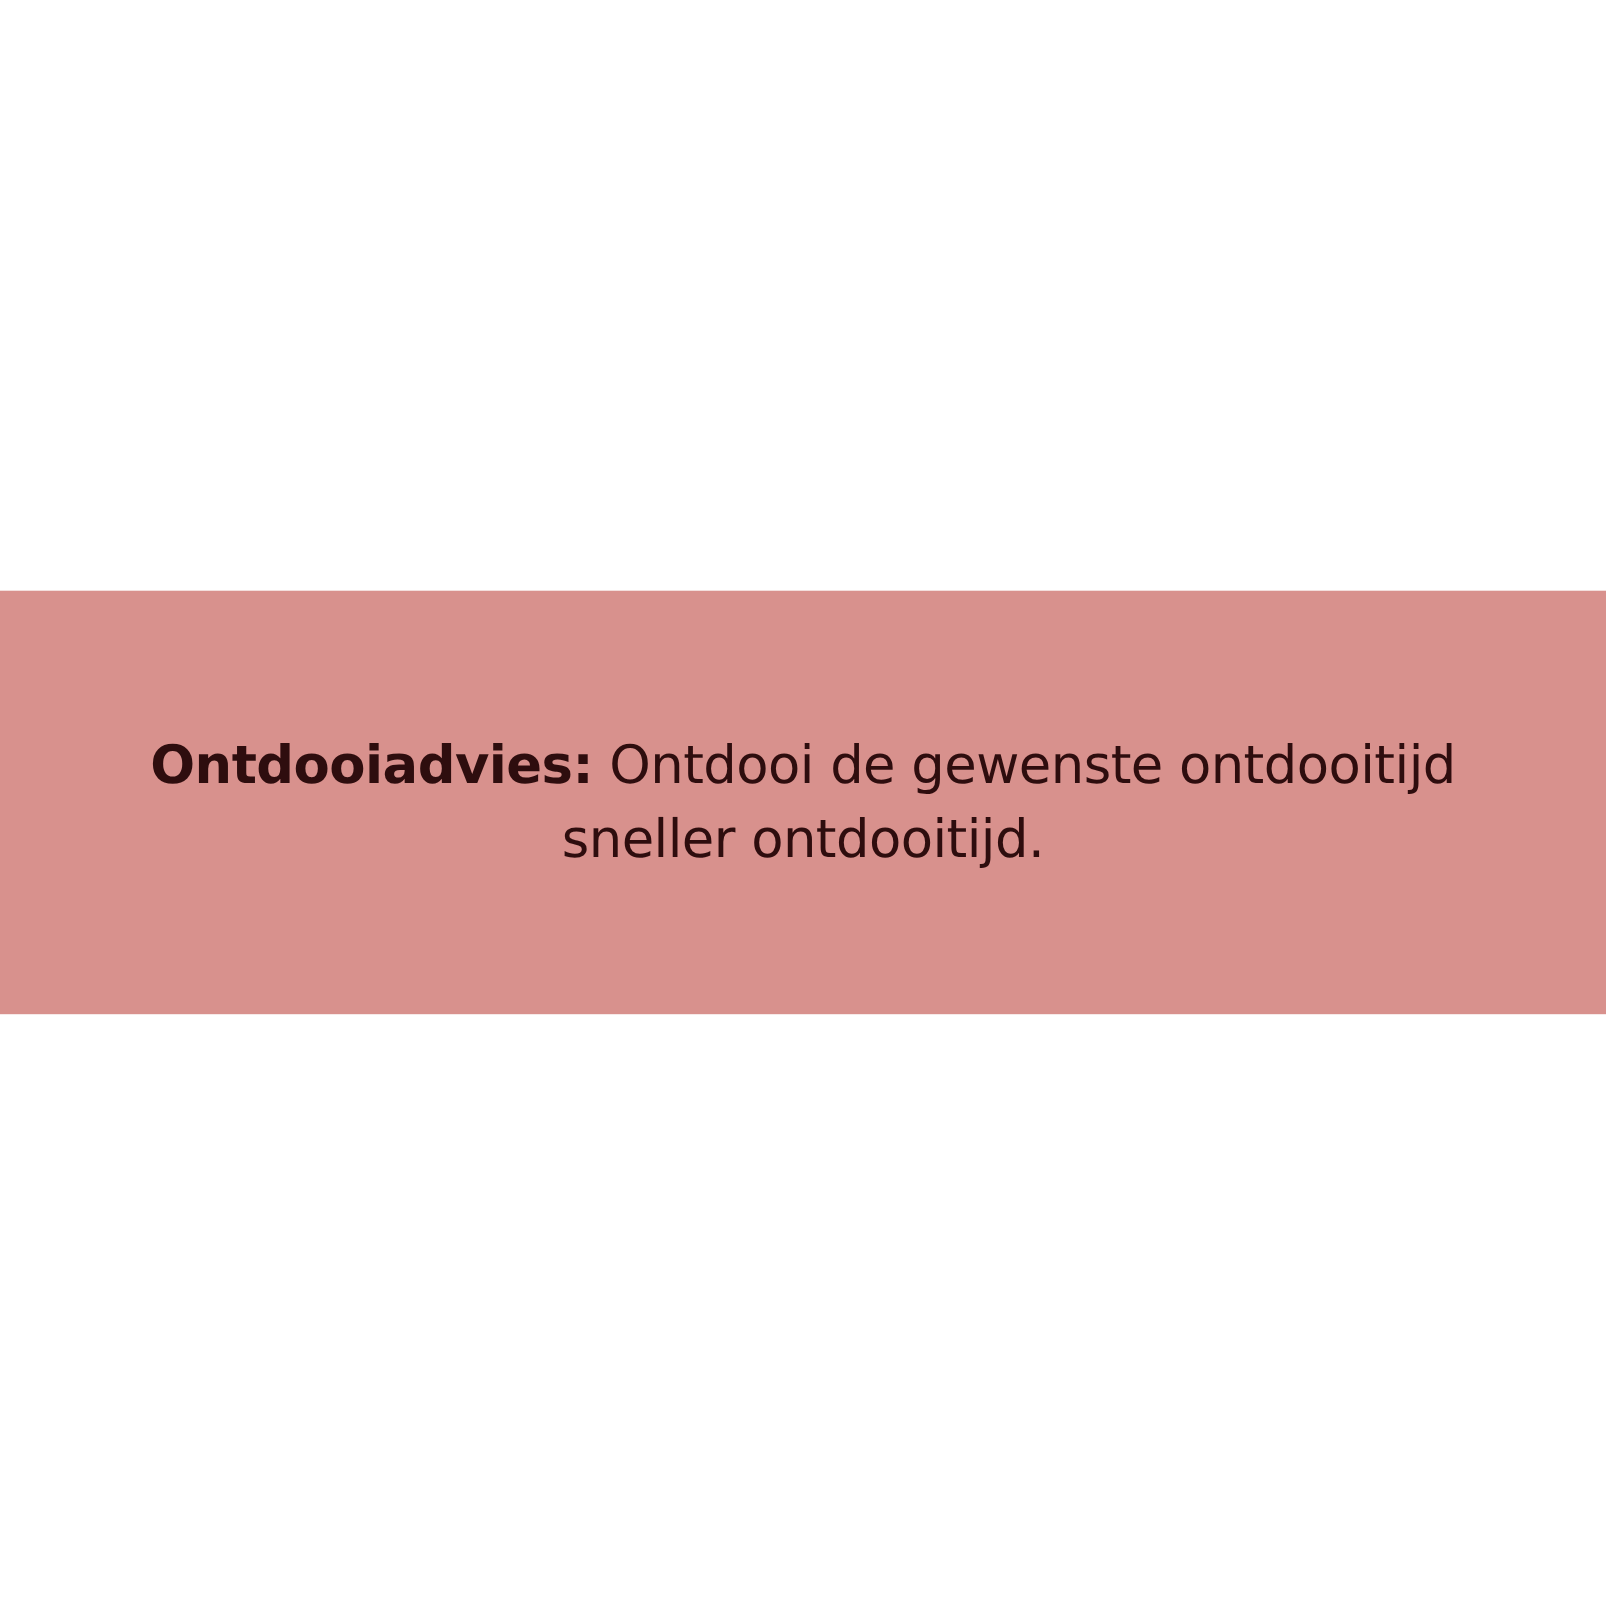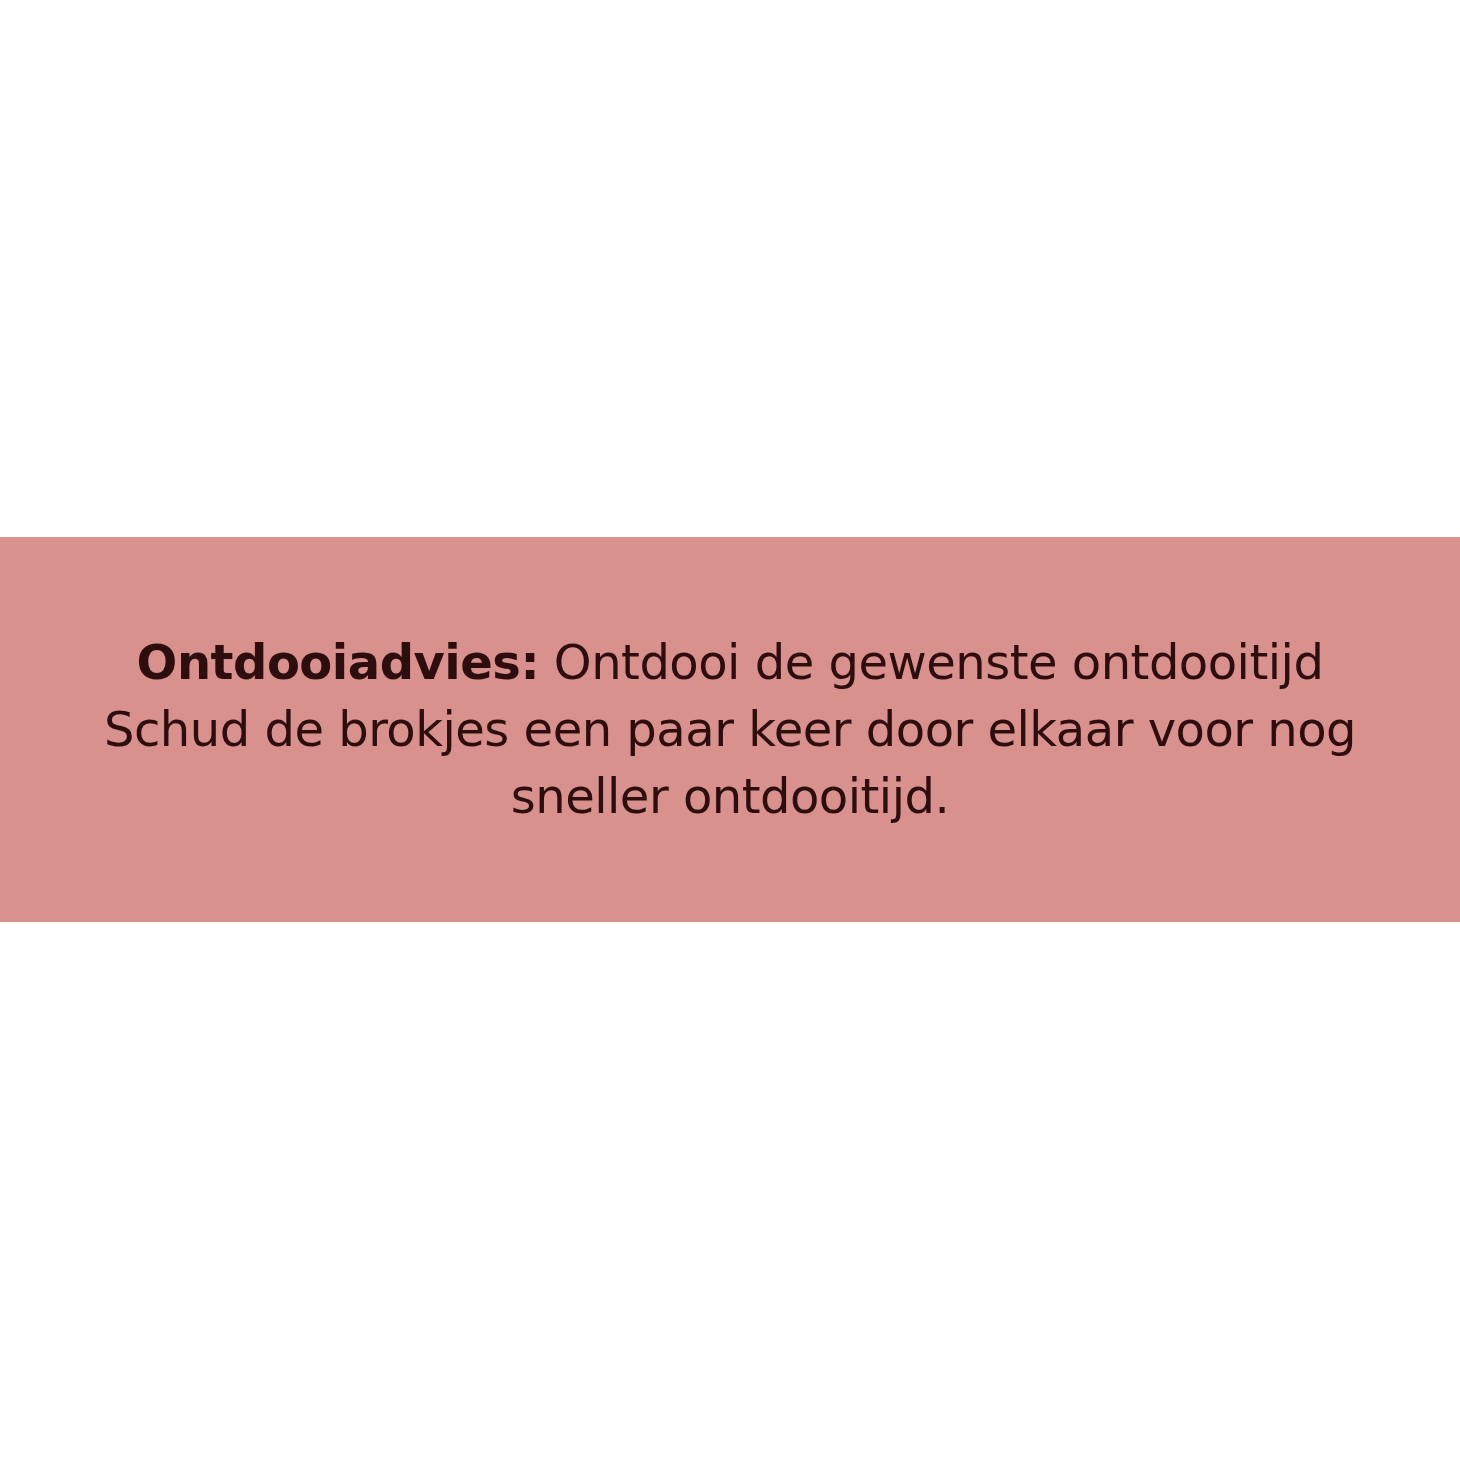--- a/index.html
+++ b/index.html
@@ -38,16 +38,15 @@
   .advice-lead {
     font-weight: bold;
   }
 </style>
 </head>
 <body>
 
 <div class="page">
   <section class="banner">
     <p class="advice-line"><span class="advice-lead">Ontdooiadvies:</span><span> Ontdooi de gewenste ontdooitijd</span></p>
-    <p class="advice-line">Schud de brokjes een paar keer door elkaar voor nog</p>
     <p class="advice-line">sneller ontdooitijd.</p>
   </section>
 </div>
 
 </body></html>

